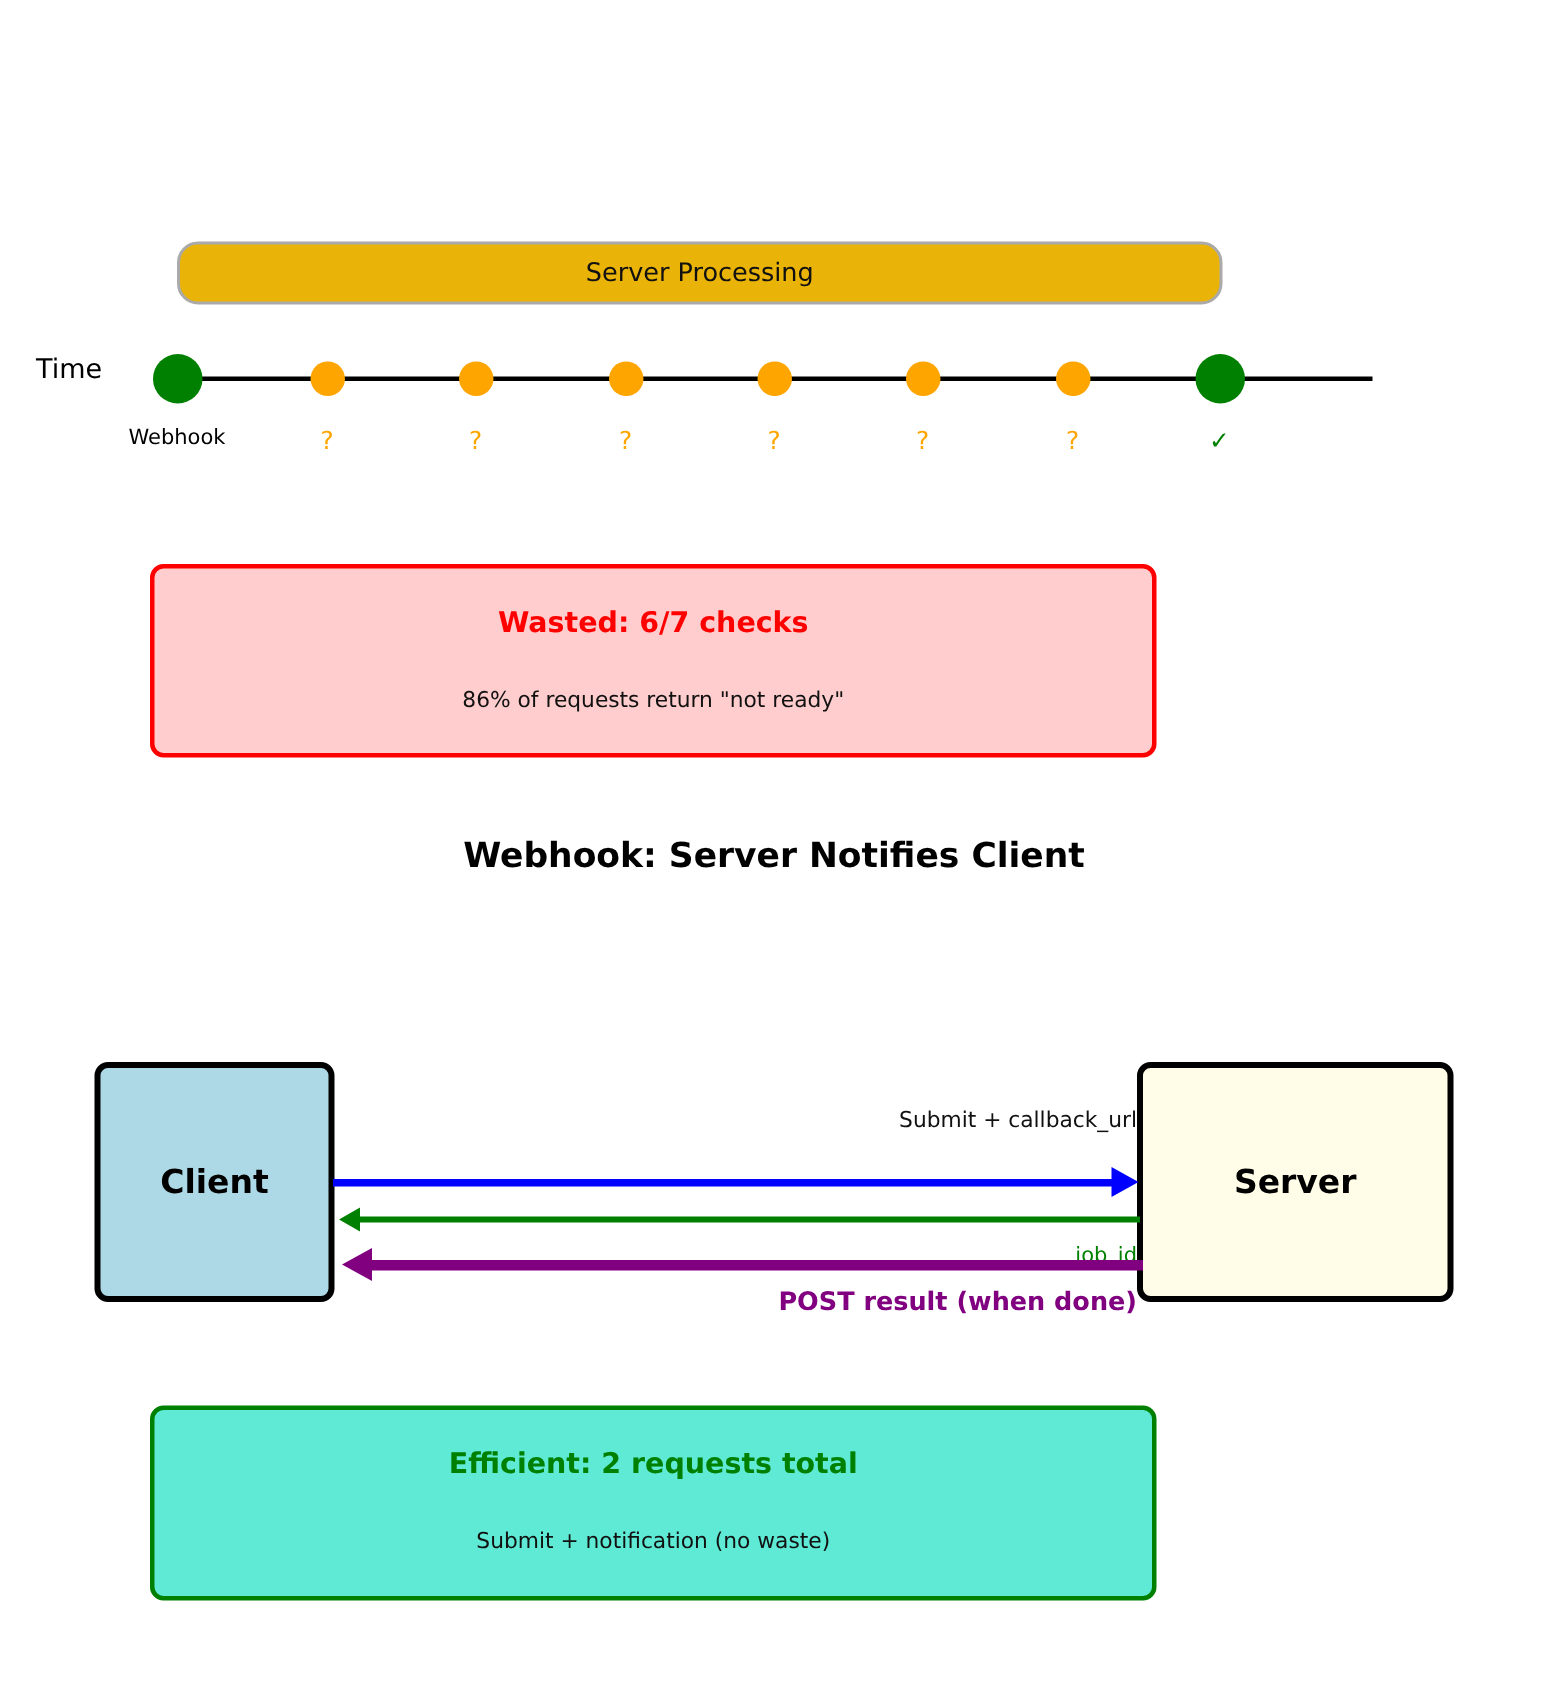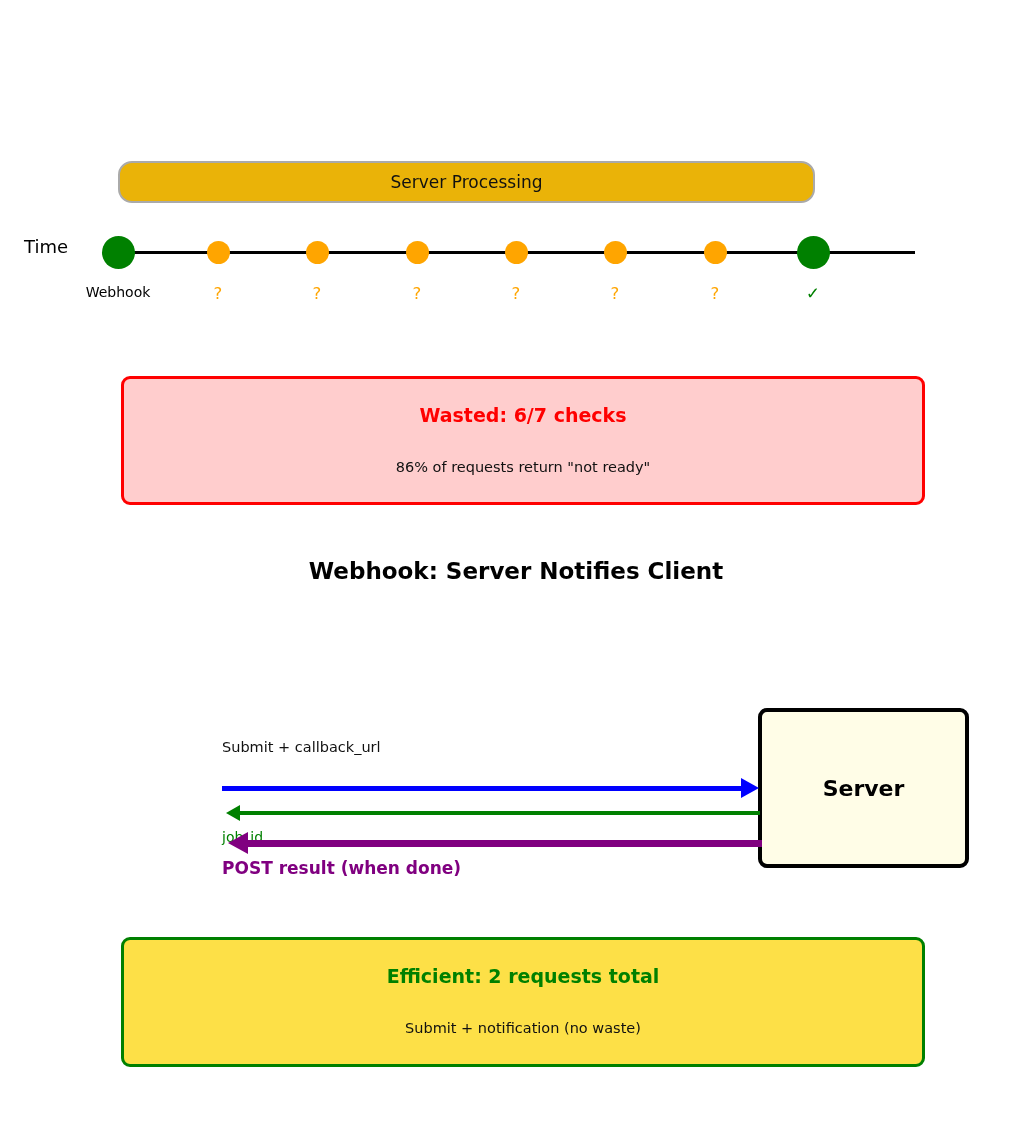--- a/index.html
+++ b/index.html
@@ -45,22 +45,22 @@
     left: 118px; top: 251px;
     width: 797px; height: 3px;
   }
 
   .timeline-layer { position: absolute; left: 0; top: 0; width: 100%; height: 100%; pointer-events: none; }
   .tl-dot { position: absolute; border-radius: 50%; }
   .tl-label { position: absolute; text-align: center; width: 120px; }
 
   .callout {
     position: absolute;
-    left: 121px;
-    width: 804px;
+    left: 100px;
+    width: 671px;
     border: 3px solid;
     border-radius: 9px;
     box-sizing: border-box;
   }
   .callout-title {
     position: absolute; left: 0; right: 0; top: 25px;
     text-align: center; font-size: 19px; font-weight: bold;
   }
   .callout-sub {
     position: absolute; left: 0; right: 0; top: 80px;
@@ -76,21 +76,21 @@
     box-sizing: border-box;
     display: flex; align-items: center; justify-content: center;
     font-size: 22px; font-weight: bold; color: #000000;
   }
   .node.client { left: 63px;  width: 160px; }
   .node.server { left: 758px; width: 211px; text-align: center; }
 
   .msg-label {
     position: absolute;
     left: 222px; width: 536px;
-    text-align: left;
+    text-align: right;
   }
   .msg-label.plain  { font-size: 14.5px; color: #111111; }
   .msg-label.jobid  { font-size: 14px; }
   .msg-label.post   { font-size: 17px; font-weight: bold; }
 
   .arrow { position: absolute; height: 0; }
   .arrow .shaft { position: absolute; background: var(--c); }
   .arrow .head  { position: absolute; width: 0; height: 0; }
 
   .arrow-blue .shaft  { height: 5px; top: -2.5px; left: 0; right: 14px; }
@@ -141,20 +141,23 @@
       <div class="tl-label" style="left: 753px; top: 284px; color: rgb(0, 128, 0); font-size: 16.5px;">✓</div>
     </div>
 
   <div class="callout" style="top: 376px; height: 129px; background-color: rgb(255, 205, 205); border-color: rgb(255, 0, 0);">
     <div class="callout-title" style="color: rgb(255, 0, 0);">Wasted: 6/7 checks</div>
     <div class="callout-sub">86% of requests return "not ready"</div>
   </div>
 
   <div class="section-title" style="top:558px">Webhook: Server Notifies Client</div>
 
+  <div class="node client" style="background-color: rgb(173, 216, 230);">
+    <span>Client</span>
+  </div>
 
   <div class="node server" style="background-color: rgb(255, 253, 231);">
     <span>Server</span>
   </div>
 
   <div class="msg-label plain" style="top: 739px; color: rgb(17, 17, 17);">Submit + callback_url</div>
 
   <div class="arrow arrow-blue" style="top: 788px; left: 222px; width: 537px; --c: #0000FF;">
     <div class="shaft"></div>
     <div class="head"></div>
@@ -167,18 +170,18 @@
 
   <div class="msg-label jobid" style="top: 829px; color: rgb(0, 128, 0);">job_id</div>
 
   <div class="arrow arrow-purple" style="top: 843px; left: 228px; width: 534px; --c: #800080;">
     <div class="shaft"></div>
     <div class="head"></div>
   </div>
 
   <div class="msg-label post" style="top: 858px; color: rgb(128, 0, 128);">POST result (when done)</div>
 
-  <div class="callout" style="top: 937px; height: 130px; background-color: #fde047; border-color: rgb(0, 128, 0);">
+  <div class="callout" style="top: 937px; height: 130px; background-color: #5eead4; border-color: rgb(0, 128, 0);">
     <div class="callout-title" style="color: rgb(0, 128, 0);">Efficient: 2 requests total</div>
     <div class="callout-sub">Submit + notification (no waste)</div>
   </div>
 
 </div>
 
 </body></html>

